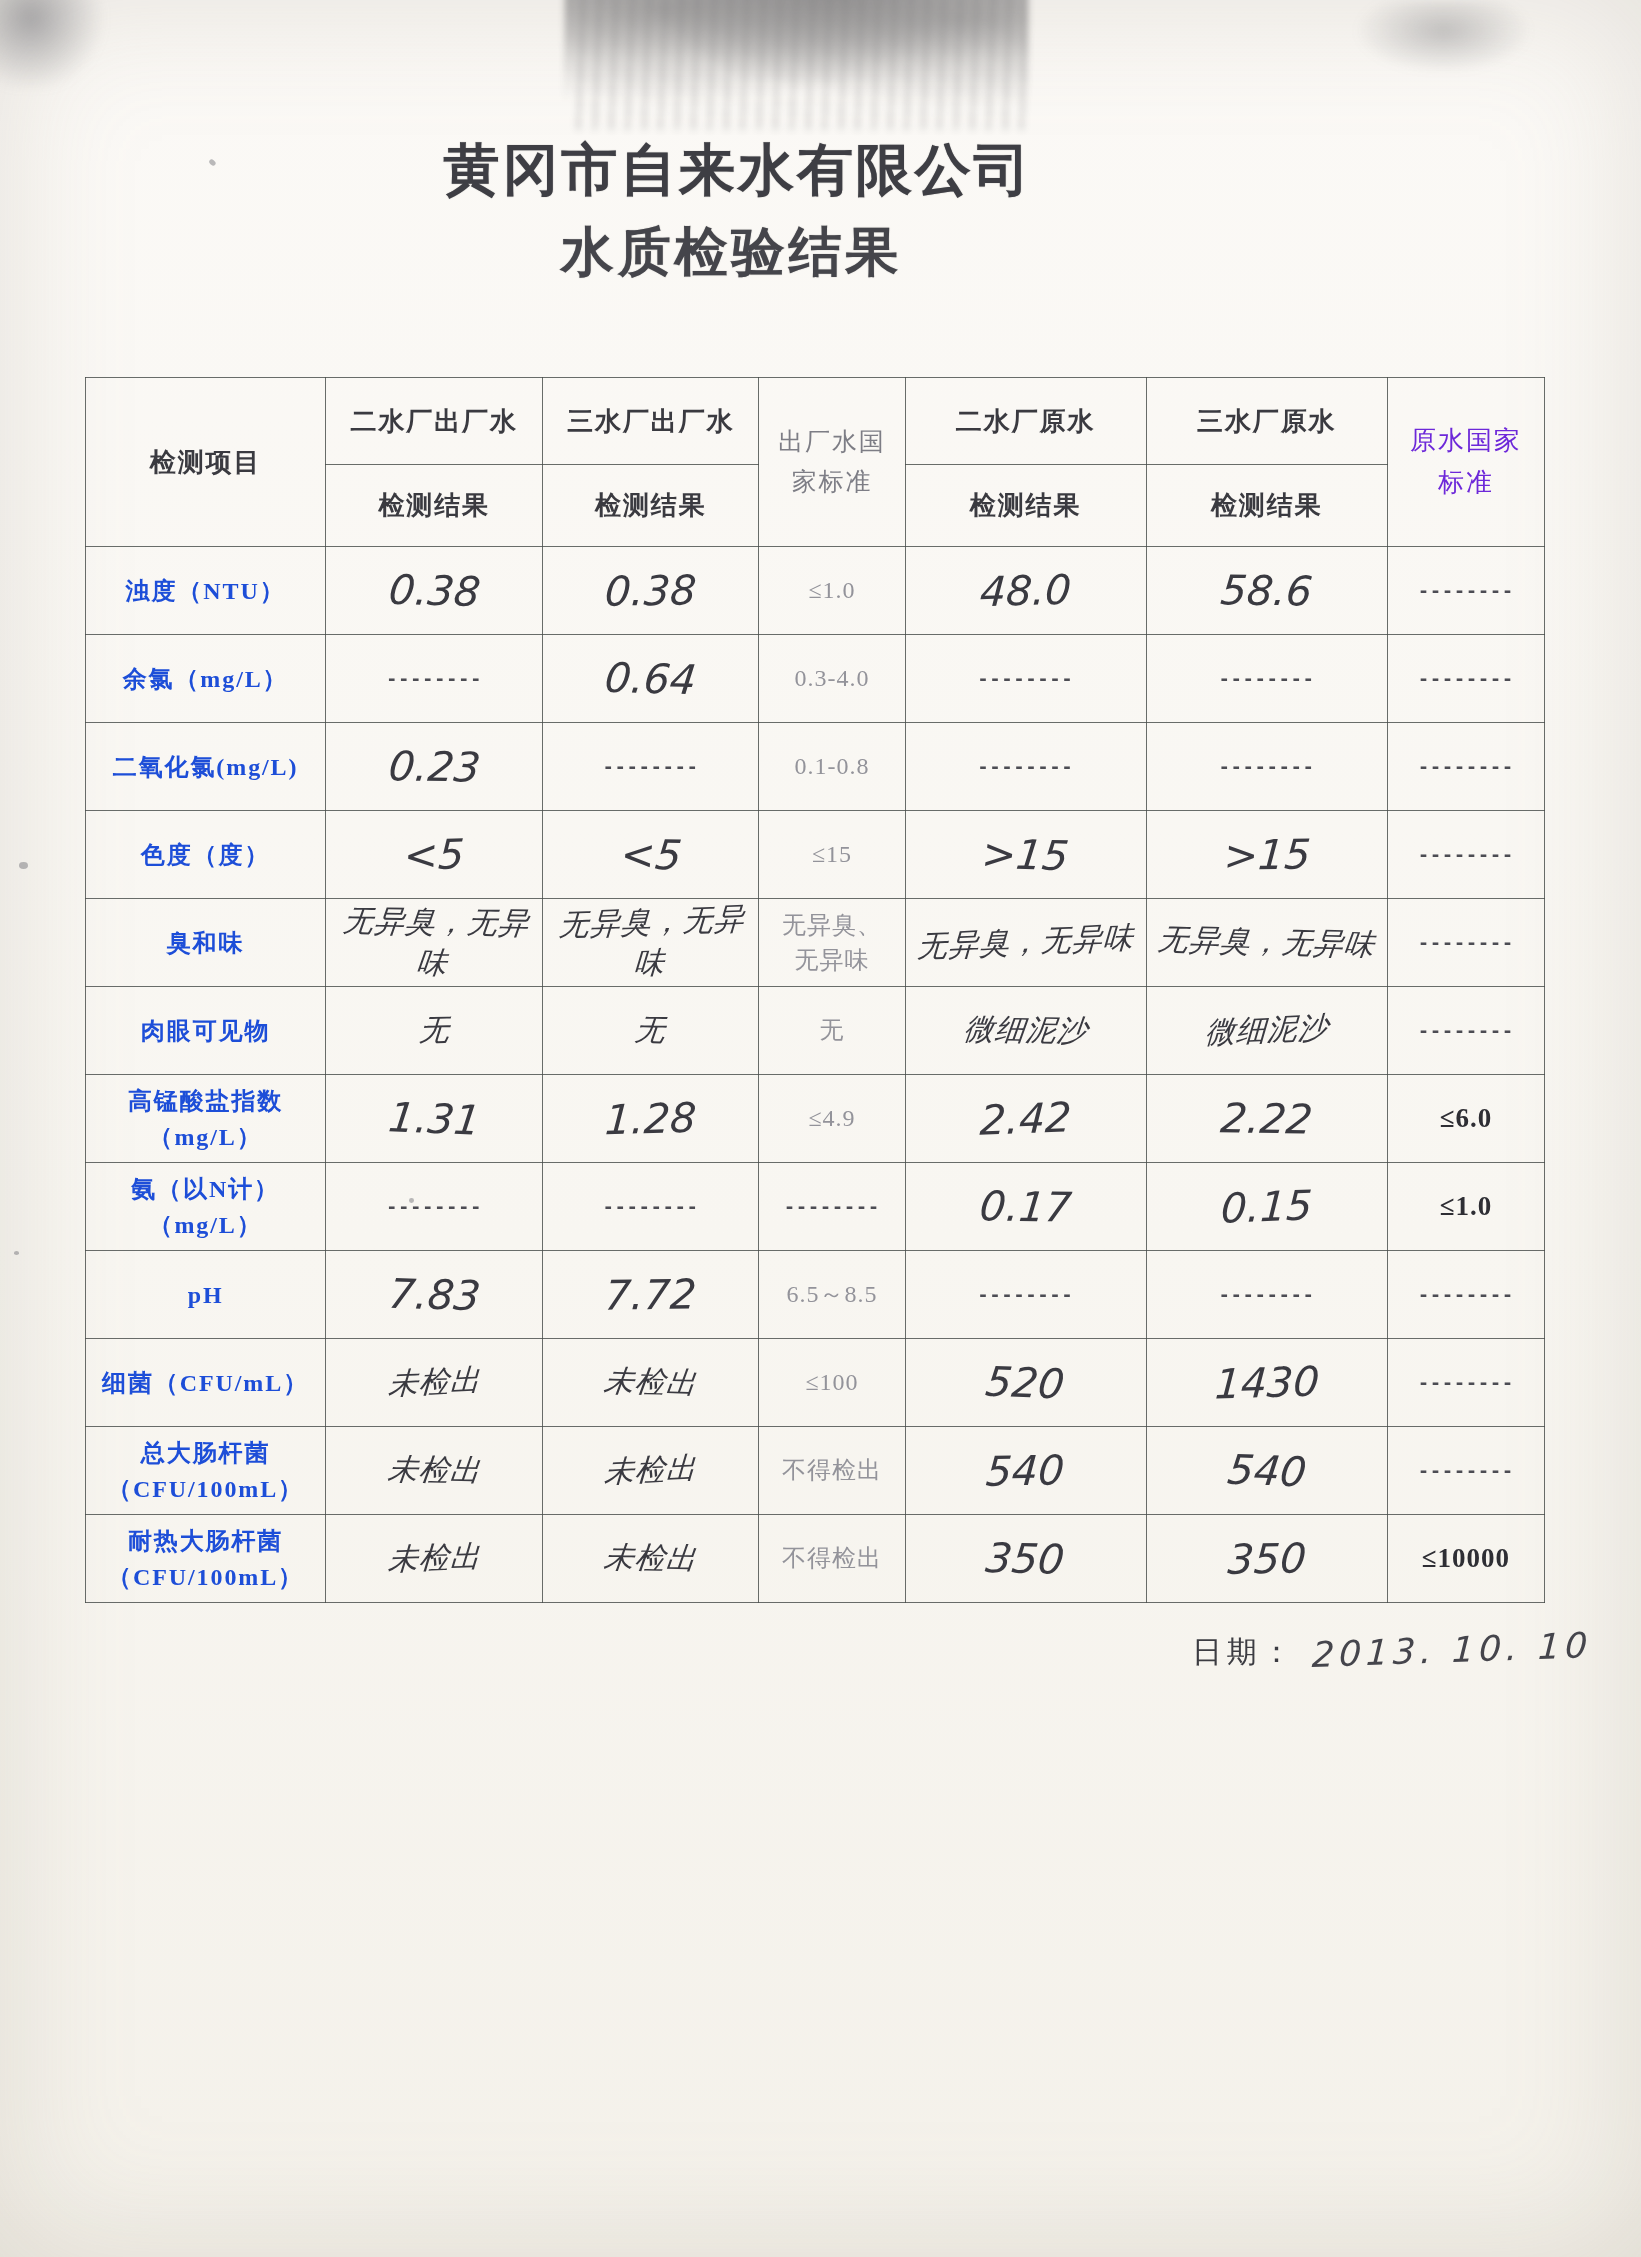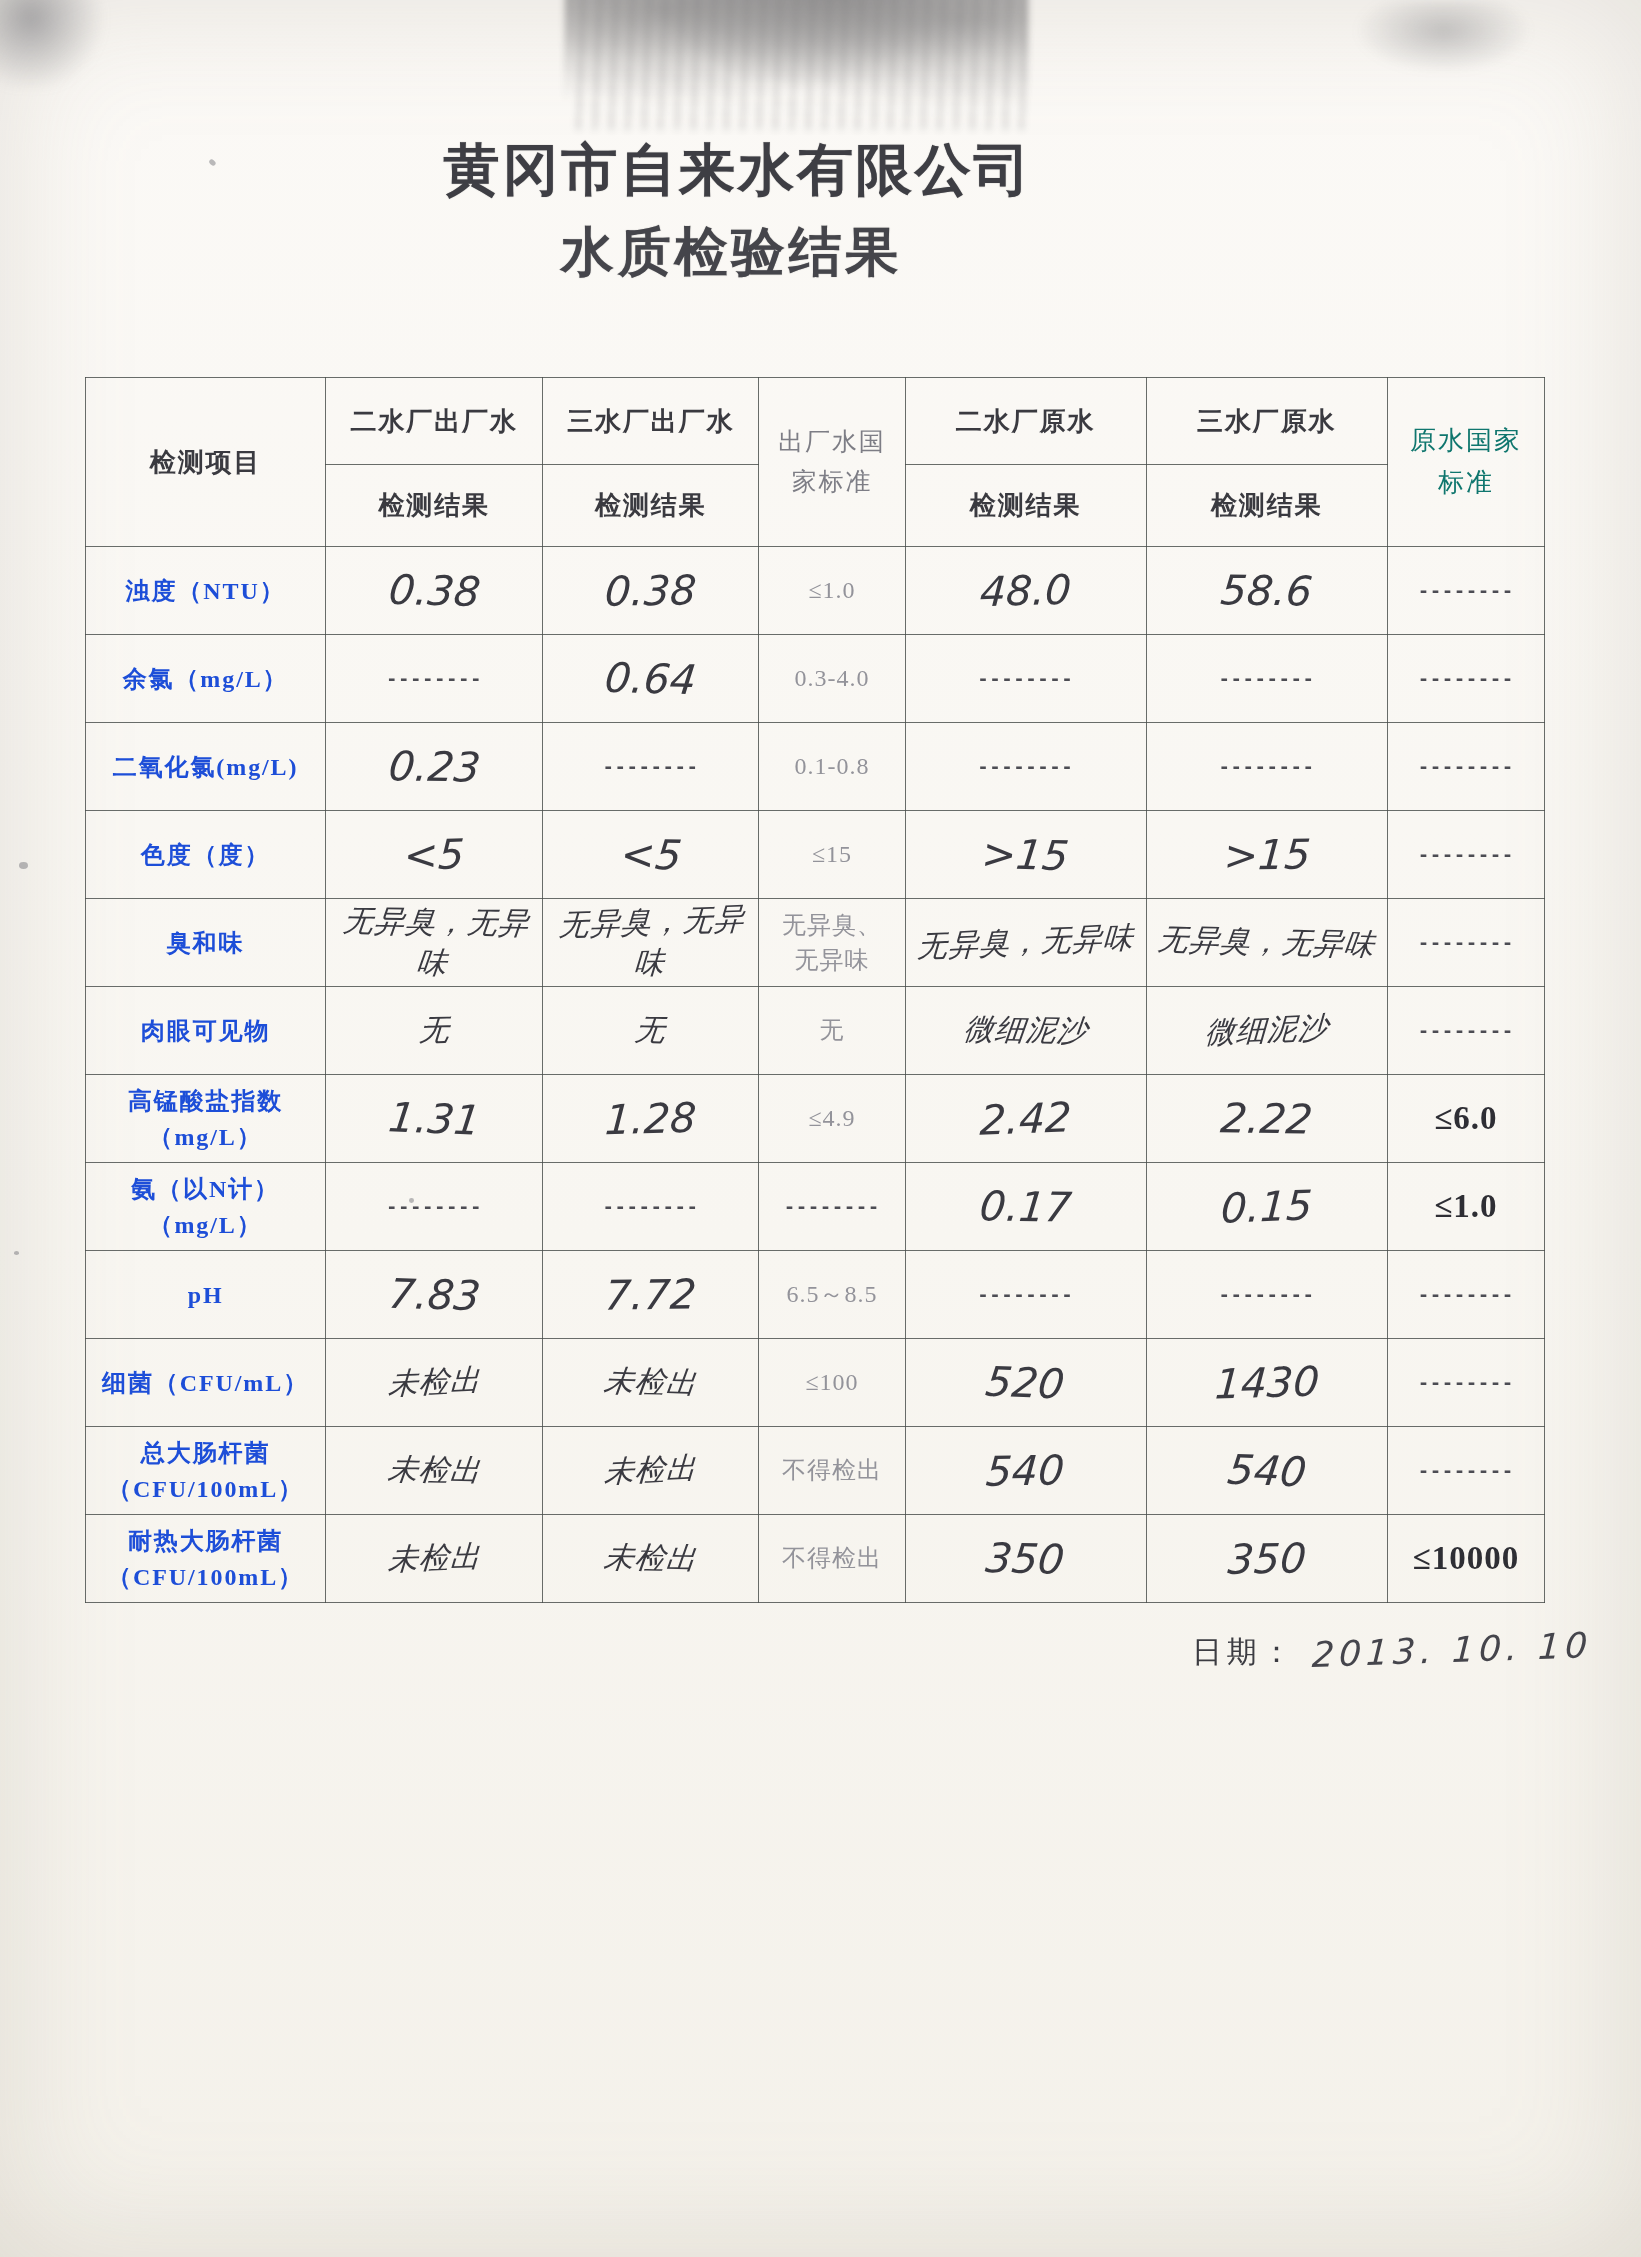--- a/index.html
+++ b/index.html
@@ -63,30 +63,30 @@
     padding:1.9px 3.9px; text-align:center; vertical-align:middle;
     white-space:pre-line;
   }
   thead tr.h-top  { height:87px; }
   thead tr.h-bot  { height:82px; }
   tbody tr { height:88px; }
   .head-item, .head-group, .head-result {
     font-size:26px; color:#3a3a40; letter-spacing:1.9px; line-height:1.5;font-weight:bold;
   }
   .head-std-out { font-size:25px; color:#7d7d85; letter-spacing:1.9px; line-height:1.6; }
-  .head-std-raw { font-size:26px; color:#0f766e; letter-spacing:1.9px; line-height:1.6; }
+  .head-std-raw { font-size:26px; color:#6d28d9; letter-spacing:1.9px; line-height:1.6; }
   .label-cell { font-size:24px; color:#1d4ed8; letter-spacing:1.9px; line-height:1.5;font-weight:bold; }
   .hand {
     display:inline-block;
     font-family:"DejaVu Sans", sans-serif; font-style:italic;
     font-size:41px; color:#3a3a41;
   }
   .hand.cjk { font-size:30px; letter-spacing:1px; }
   .printed { color:#93939a; font-size:24px; letter-spacing:1px; line-height:1.45; white-space:pre-line; }
-  .printed-dark { color:#2e2e34; font-weight:bold; font-size:33px; }
+  .printed-dark { color:#2e2e34; font-weight:bold; font-size:27px; }
   .dash {
     font-family:"DejaVu Sans Mono", monospace; font-weight:bold;
     font-size:18.3px; letter-spacing:1px; color:#4c4c53;
   }
   
   .date-line { position:absolute; left:1192px; top:1630px; }
   .date-label { font-size:30px; color:#3c3c42; letter-spacing:4.8px; }
   .date-value {
     display:inline-block; margin-left:15.4px;
     font-family:"DejaVu Sans", sans-serif; font-style:italic;

